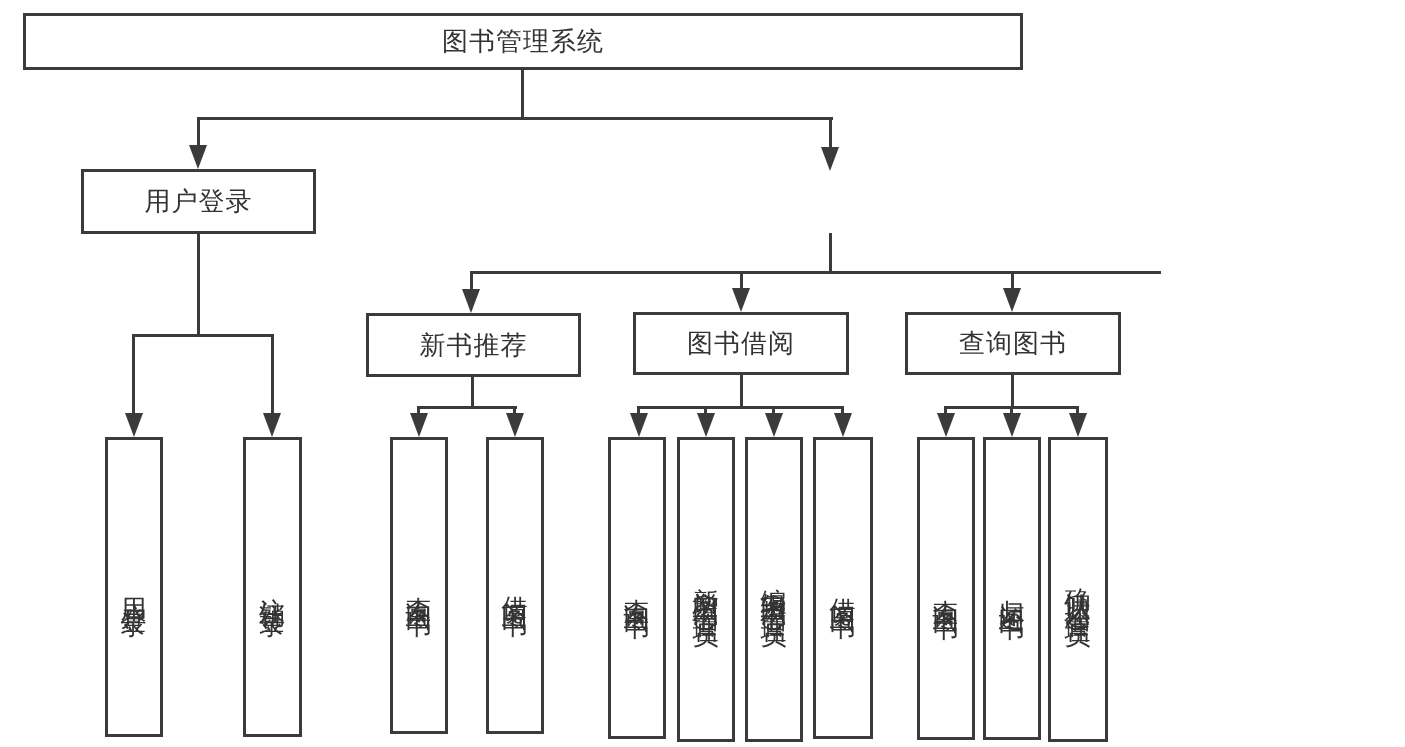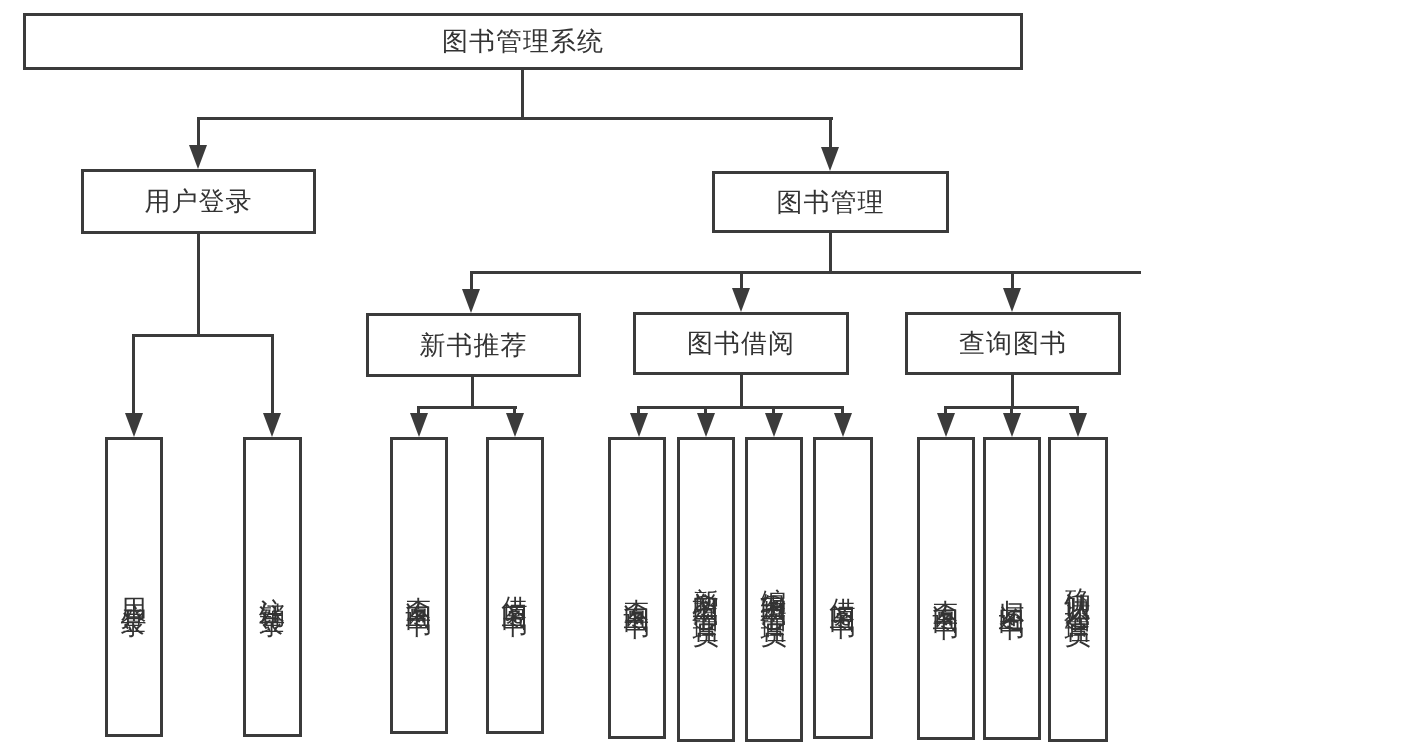--- a/index.html
+++ b/index.html
@@ -1,18 +1,18 @@
 <!DOCTYPE html>
 <html><head>
 <meta charset="utf-8">
 <style>
   html,body { margin:0; padding:0; background:#ffffff; }
   .canvas {
     position:relative; width:1141px; height:747px; background:#ffffff;
-    font-family:"Liberation Sans", sans-serif; color:#333333; overflow:hidden;
+    font-family:"Liberation Sans", sans-serif; color:#333333; overflow:hidden;padding-left:20px;
   }
   .hnode {
     position:absolute; box-sizing:border-box; border:3px solid #3b3b3b; background:#ffffff;
     display:flex; align-items:center; justify-content:center;
     font-size:26px; letter-spacing:1px; white-space:nowrap;
   }
   .vnode {
     position:absolute; box-sizing:border-box; border:3px solid #3b3b3b; background:#ffffff;
     writing-mode:vertical-rl; text-orientation:mixed;
     display:flex; align-items:center; justify-content:center;
@@ -37,21 +37,20 @@
 
   <div class="vl" style="left:521px; top:69px; height:51px;"></div>
   <div class="hl" style="left:197px; top:117px; width:636px;"></div>
 
   <div class="vl" style="left:197px; top:117px; height:32px;"></div>
   <div class="ah" style="left:189px; top:145px;"></div>
   <div class="vl" style="left:829px; top:117px; height:34px;"></div>
   <div class="ah" style="left:821px; top:147px;"></div>
 
   <div class="hnode" style="left:81px; top:169px; width:235px; height:65px;">用户登录</div>
-  <div class="hnode" style="left:712px; top:171px; width:237px; height:62px;">图书管理</div>
 
   <div class="vl" style="left:197px; top:233px; height:104px;"></div>
   <div class="hl" style="left:132px; top:334px; width:142px;"></div>
   <div class="vl" style="left:132px; top:334px; height:82px;"></div>
   <div class="ah" style="left:125px; top:413px;"></div>
   <div class="vl" style="left:271px; top:334px; height:82px;"></div>
   <div class="ah" style="left:263px; top:413px;"></div>
 
   <div class="vl" style="left:829px; top:233px; height:41px;"></div>
   <div class="hl" style="left:470px; top:271px; width:812px;"></div>

